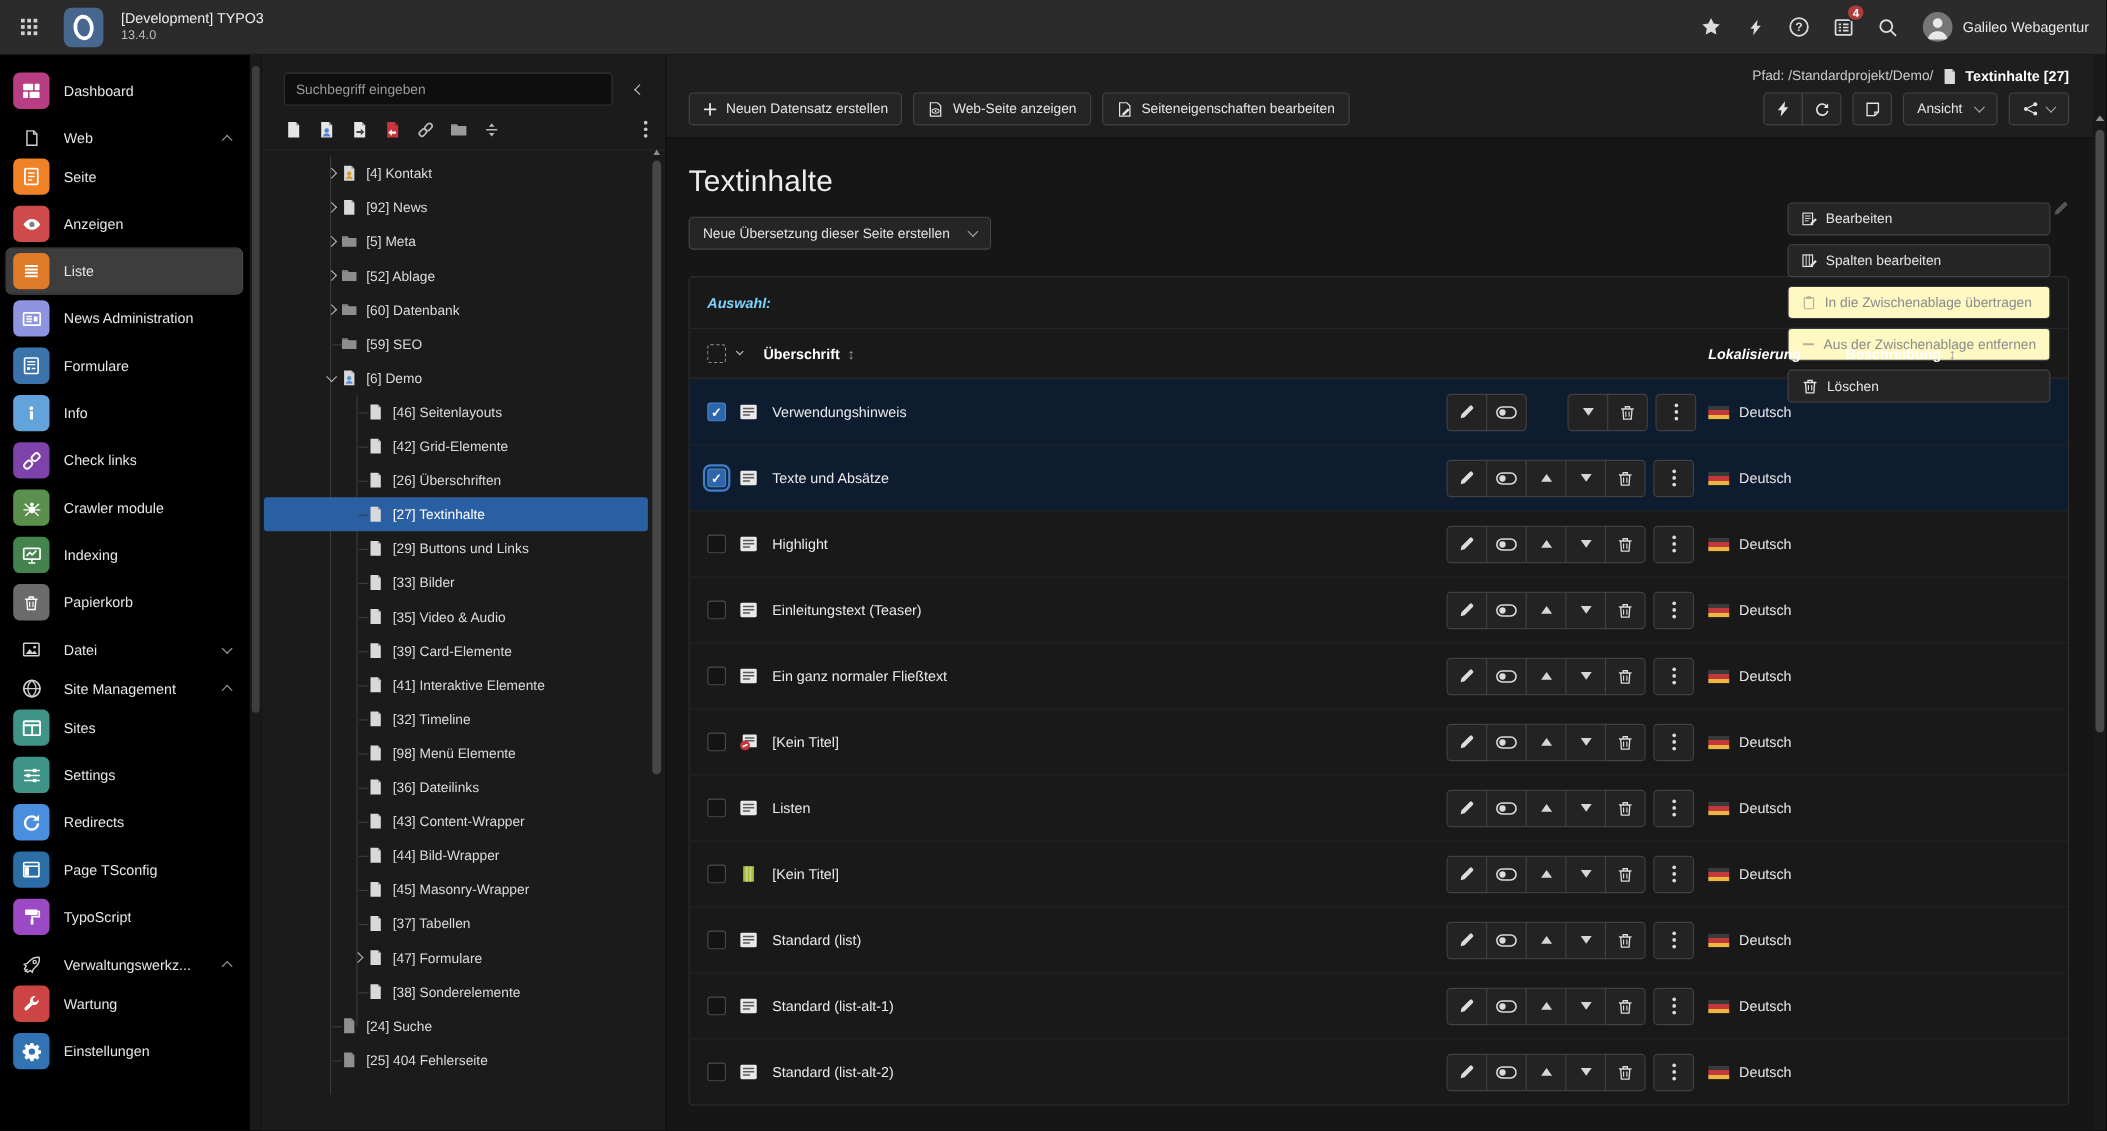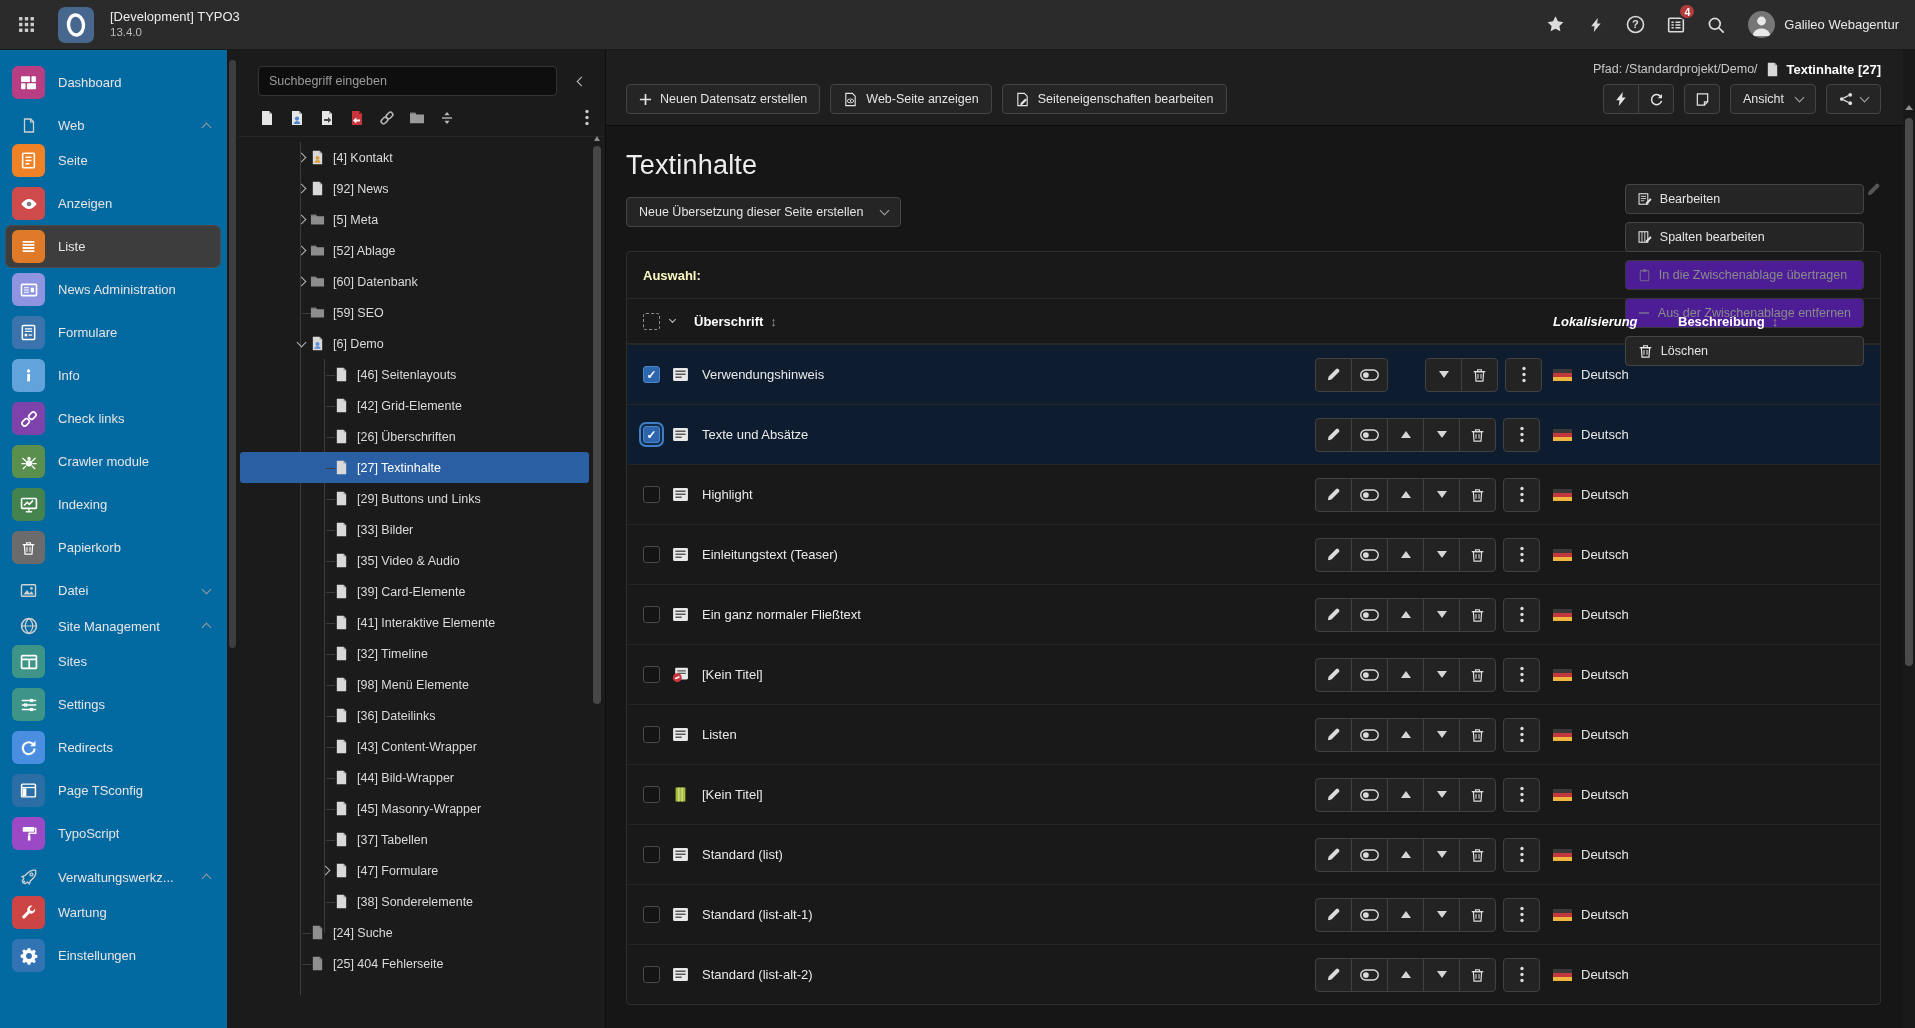--- a/index.html
+++ b/index.html
@@ -15,21 +15,21 @@
   .tb-logo{width:36px;height:36px;border-radius:7px;background:#47678f;display:flex;align-items:center;justify-content:center;cursor:pointer;}
   .tb-title{line-height:1.3;font-size:13px;color:#ececec;}
   .tb-title .ver{font-size:11.5px;color:#bdbdbd;}
   .tb-right{display:flex;align-items:center;gap:5px;}
   .tb-ic{position:relative;width:35px;height:35px;display:flex;align-items:center;justify-content:center;background:none;border:none;color:#dcdcdc;cursor:pointer;}
   .badge{position:absolute;top:-4px;right:-3px;background:var(--badge-red,#b23b3b);color:#fff;font-size:10.5px;font-weight:bold;min-width:18px;height:17px;padding:0 3px;border-radius:9px;display:flex;align-items:center;justify-content:center;border:2px solid #2b2b2b;}
   .tb-user{display:flex;align-items:center;gap:9px;font-size:13px;margin-left:10px;cursor:pointer;color:#e8e8e8;}
   .avatar{width:27px;height:27px;border-radius:50%;background:#767676;display:flex;align-items:flex-end;justify-content:center;overflow:hidden;}
 
   
-  .sidebar{position:absolute;top:50px;left:0;width:238px;bottom:0;background:#0369a1;}
+  .sidebar{position:absolute;top:50px;left:0;width:238px;bottom:0;background:#000000;}
   .mm{padding:12px 18px 0 6px;}
   .mm-item,.mm-sec{display:flex;align-items:center;gap:13px;border-radius:5px;padding:4px 6px;margin-bottom:2px;cursor:pointer;}
   .mm-item .tile{width:33px;height:33px;border-radius:6px;flex:none;display:flex;align-items:center;justify-content:center;color:#fff;}
   .mm-item.sel{background:#3d3d3d;outline:1px solid #4b4b4b;}
   .mm-label{font-size:13px;color:#e6e6e6;white-space:nowrap;overflow:hidden;}
   .mm-sec{margin-top:10px;color:#d8d8d8;}
   .mm-sec .sec-ic{width:33px;flex:none;display:flex;justify-content:center;color:#d0d0d0;}
   .mm-sec .mm-label{font-size:13px;}
   .mm-sec .chev{margin-left:auto;margin-right:4px;color:#9c9c9c;}
   .sb-scroll{position:absolute;top:0;right:0;width:11px;bottom:0;background:#1a1a1a;}
@@ -68,39 +68,39 @@
   .dh1 b{color:#fff;font-size:13px;}
   .dh2{display:flex;justify-content:space-between;align-items:center;margin-top:3px;}
   .dh-left{display:flex;gap:10px;}
   .dh-right{display:flex;gap:10px;align-items:center;}
   .btn{display:inline-flex;align-items:center;gap:8px;height:30px;padding:0 12px;background:#252525;border:1px solid #454545;border-radius:4px;color:#e4e4e4;font-size:12.5px;cursor:pointer;font-family:inherit;white-space:nowrap;}
   .btn-sq{width:36px;padding:0;justify-content:center;}
   .btn-group{display:flex;}
   .btn-group .btn{border-radius:0;}
   .btn-group .btn:first-child{border-radius:4px 0 0 4px;}
   .btn-group .btn:last-child{border-radius:0 4px 4px 0;margin-left:-1px;}
-  .btn.disabled{color:#8b8b8b;border-color:#383838;background:#4c1d95;cursor:default;}
+  .btn.disabled{color:#8b8b8b;border-color:#383838;background:#fef9c3;cursor:default;}
   .btn.disabled .icon{opacity:.65;}
 
   .module-body{padding:18px 22px 0 20px;}
   .title-row{display:flex;align-items:flex-end;}
   h1{font-size:27px;font-weight:400;color:#ededed;margin:6px 0 16px;letter-spacing:.2px;}
   .title-edit{margin-left:auto;color:#565656;}
   .transl{margin-bottom:24px;}
   .transl .chev{margin-left:10px;color:#a8a8a8;}
 
   .chev{width:7px;height:7px;border-right:1.6px solid currentColor;border-bottom:1.6px solid currentColor;display:inline-block;flex:none;}
   .chev.down{transform:rotate(45deg);margin-top:-3px;}
   .chev.up{transform:rotate(-135deg);margin-top:3px;}
   .chev.left{transform:rotate(135deg);}
   .chev.right{transform:rotate(-45deg);}
 
   .panel{background:#191919;border:1px solid #2e2e2e;border-radius:4px;}
   .p-head{display:flex;align-items:center;height:47px;padding:0 16px;border-bottom:1px solid #282828;}
-  .p-head > b{font-size:13px;color:#fef9c3;}
+  .p-head > b{font-size:13px;color:#7dd3fc;font-style:italic;}
   .p-actions{margin-left:auto;display:flex;gap:8px;flex-direction:column;}
 
   .t-head{display:flex;align-items:center;height:45px;padding:0 16px;border-bottom:1px solid #282828;font-size:13px;color:#fff;}
   .t-head .cb{margin-right:6px;}
   .hcaret{color:#c9c9c9;margin-right:16px;font-size:10px;width:12px;display:flex;justify-content:center;}
   .t-title{flex:1;display:flex;align-items:center;font-weight:bold;}
   .sort{color:#9a9a9a;margin-left:7px;font-size:13px;font-weight:normal;}
   .col-actions{width:238px;flex:none;display:flex;align-items:center;}
   .col-loc{width:125px;flex:none;display:flex;align-items:center;}
   .col-desc{width:118px;flex:none;display:flex;align-items:center;}

